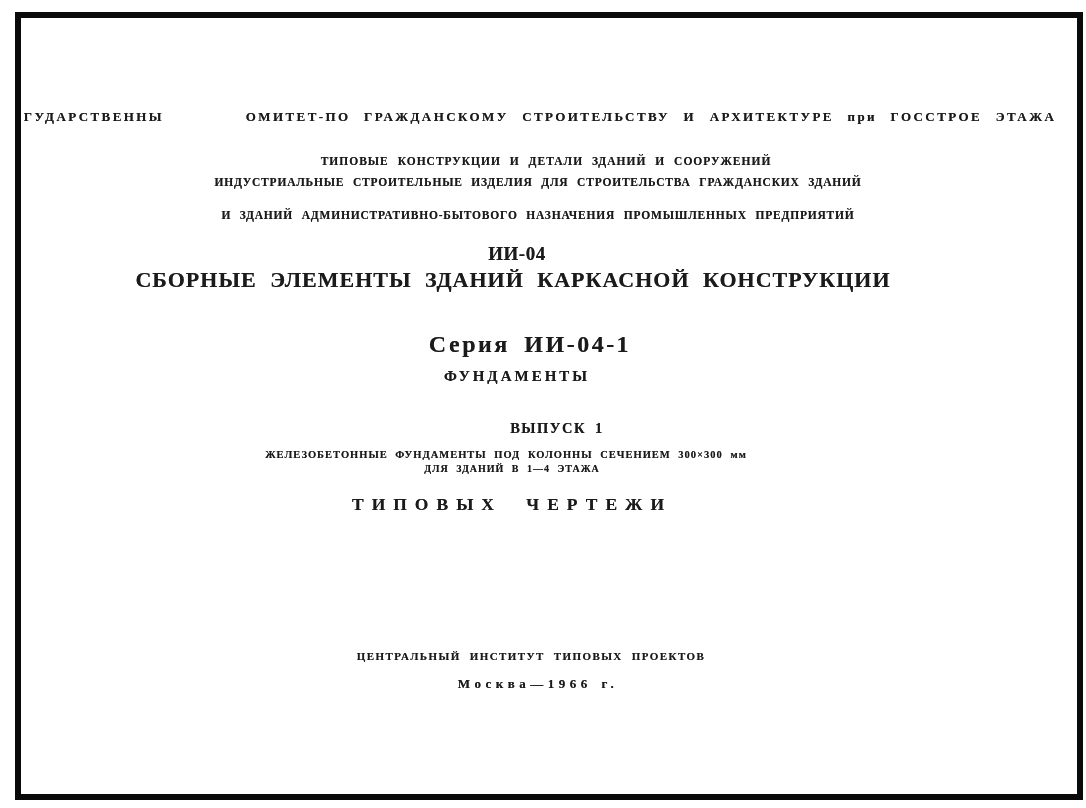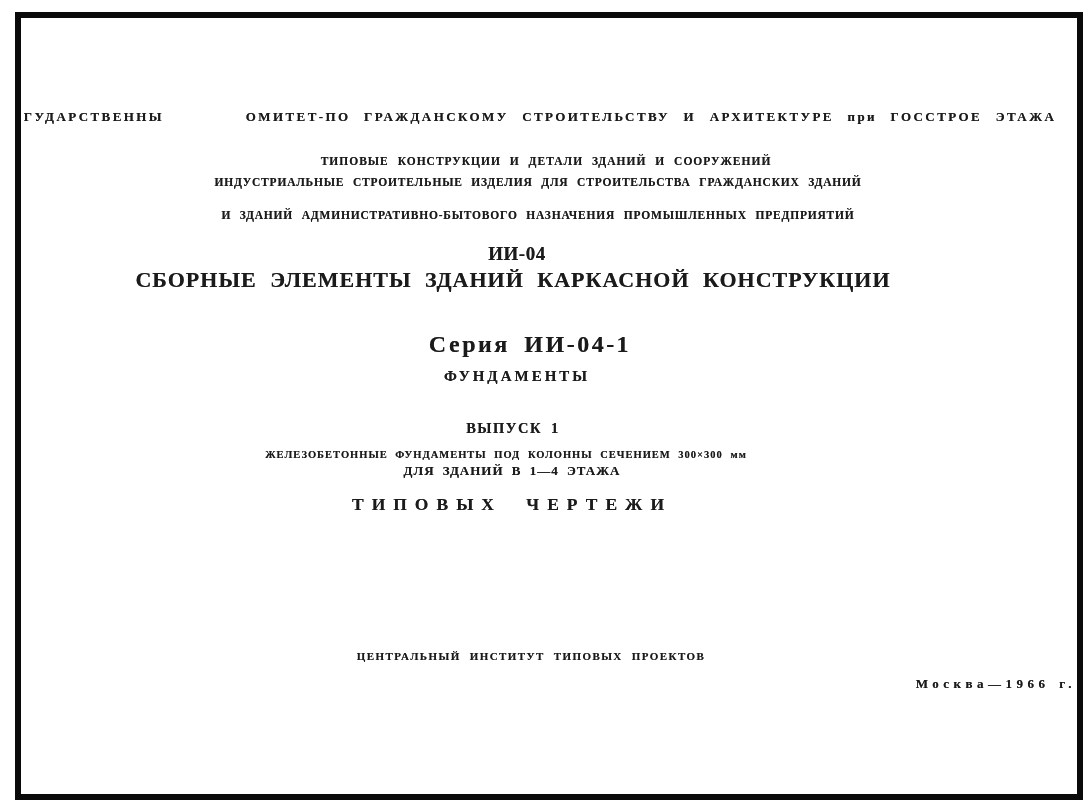--- a/index.html
+++ b/index.html
@@ -33,26 +33,26 @@
     text-shadow:0 0 0.6px rgba(10,10,10,0.65);
   }
   .committee      {top:109px;width:1080px;font-size:13px;letter-spacing:2.4px;word-spacing:8px;}
   .series-header  {top:155px;width:1092px;font-size:11.5px;letter-spacing:1px;word-spacing:5px;}
   .subheader-1    {top:176px;width:1076px;font-size:11.5px;letter-spacing:0.8px;word-spacing:5px;}
   .subheader-2    {top:190px;width:1076px;font-size:11.5px;letter-spacing:0.8px;word-spacing:5px;margin-top:19px;}
   .doc-code       {top:243px;width:1034px;font-size:19px;letter-spacing:0.5px;}
   .main-title     {top:267px;width:1026px;font-size:22px;letter-spacing:1px;word-spacing:7px;}
   .series-title   {top:331px;width:1060px;font-size:24px;letter-spacing:2.5px;word-spacing:6px;}
   .section-title  {top:368px;width:1034px;font-size:15px;letter-spacing:3px;}
-  .issue-title    {top:420px;width:1026px;font-size:14.5px;letter-spacing:1.5px;word-spacing:4px;}
+  .issue-title    {top:420px;width:1026px;font-size:14.5px;letter-spacing:1.5px;word-spacing:4px;margin-left:44px;}
   .issue-desc-1   {top:449px;width:1012px;font-size:10.5px;letter-spacing:1px;word-spacing:4px;}
-  .issue-desc-2   {top:463px;width:1024px;font-size:13px;letter-spacing:1px;word-spacing:4px;}
+  .issue-desc-2   {top:463px;width:1024px;font-size:10px;letter-spacing:1px;word-spacing:4px;}
   .drawings-title {top:494px;width:1024px;font-size:17.5px;letter-spacing:8px;word-spacing:12px;}
   .publisher      {top:650px;width:1062px;font-size:11px;letter-spacing:1.4px;word-spacing:5px;}
-  .place-year     {top:676px;width:1076px;font-size:13px;letter-spacing:4.5px;word-spacing:2px;text-align:right;}
+  .place-year     {top:676px;width:1076px;font-size:13px;letter-spacing:4.5px;word-spacing:2px;}
 </style>
 </head>
 <body>
 
 <div class="page">
   <div class="frame"></div>
 
   <div class="line committee">ГУДАРСТВЕННЫ      ОМИТЕТ-ПО ГРАЖДАНСКОМУ СТРОИТЕЛЬСТВУ И АРХИТЕКТУРЕ при ГОССТРОЕ ЭТАЖА</div>
 
   <div class="line series-header">ТИПОВЫЕ КОНСТРУКЦИИ И ДЕТАЛИ ЗДАНИЙ И СООРУЖЕНИЙ</div>

